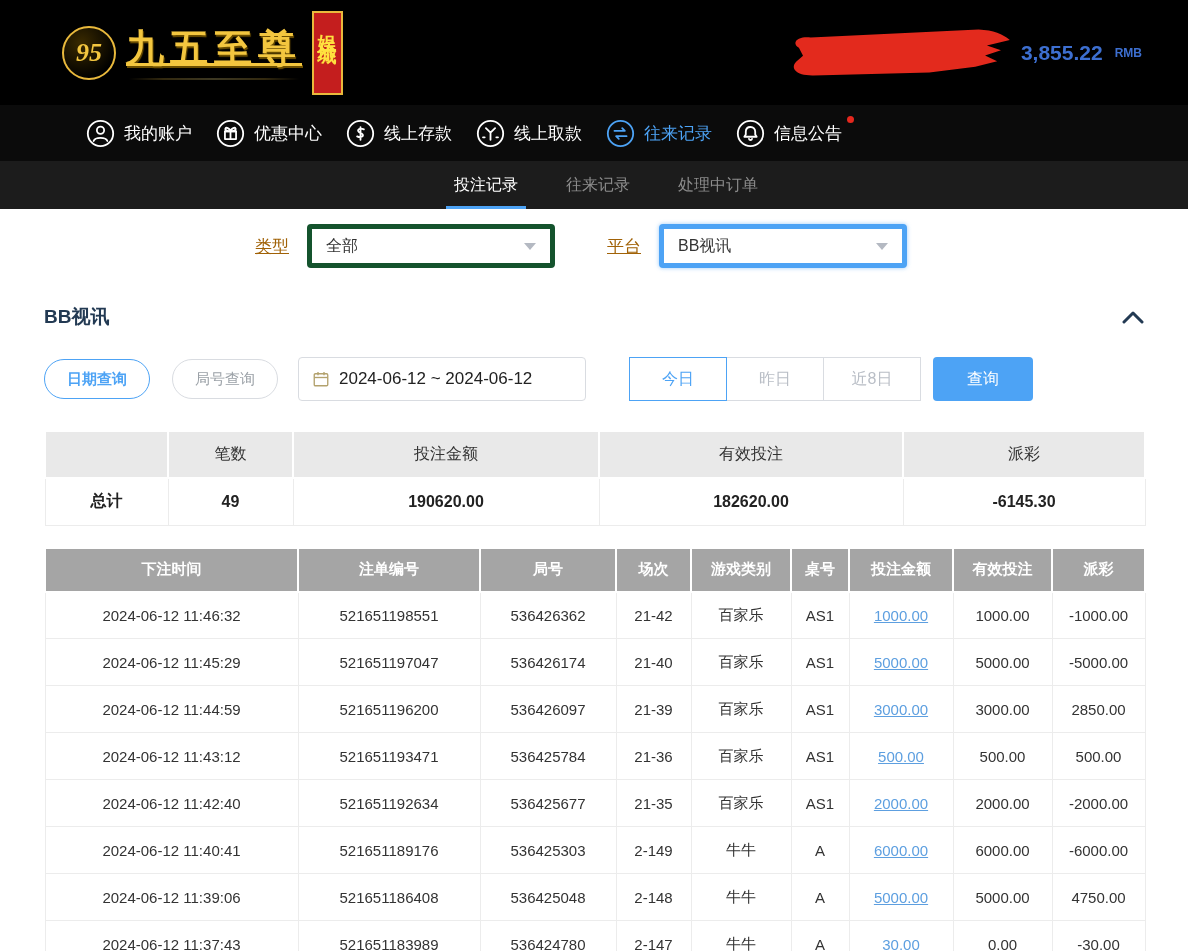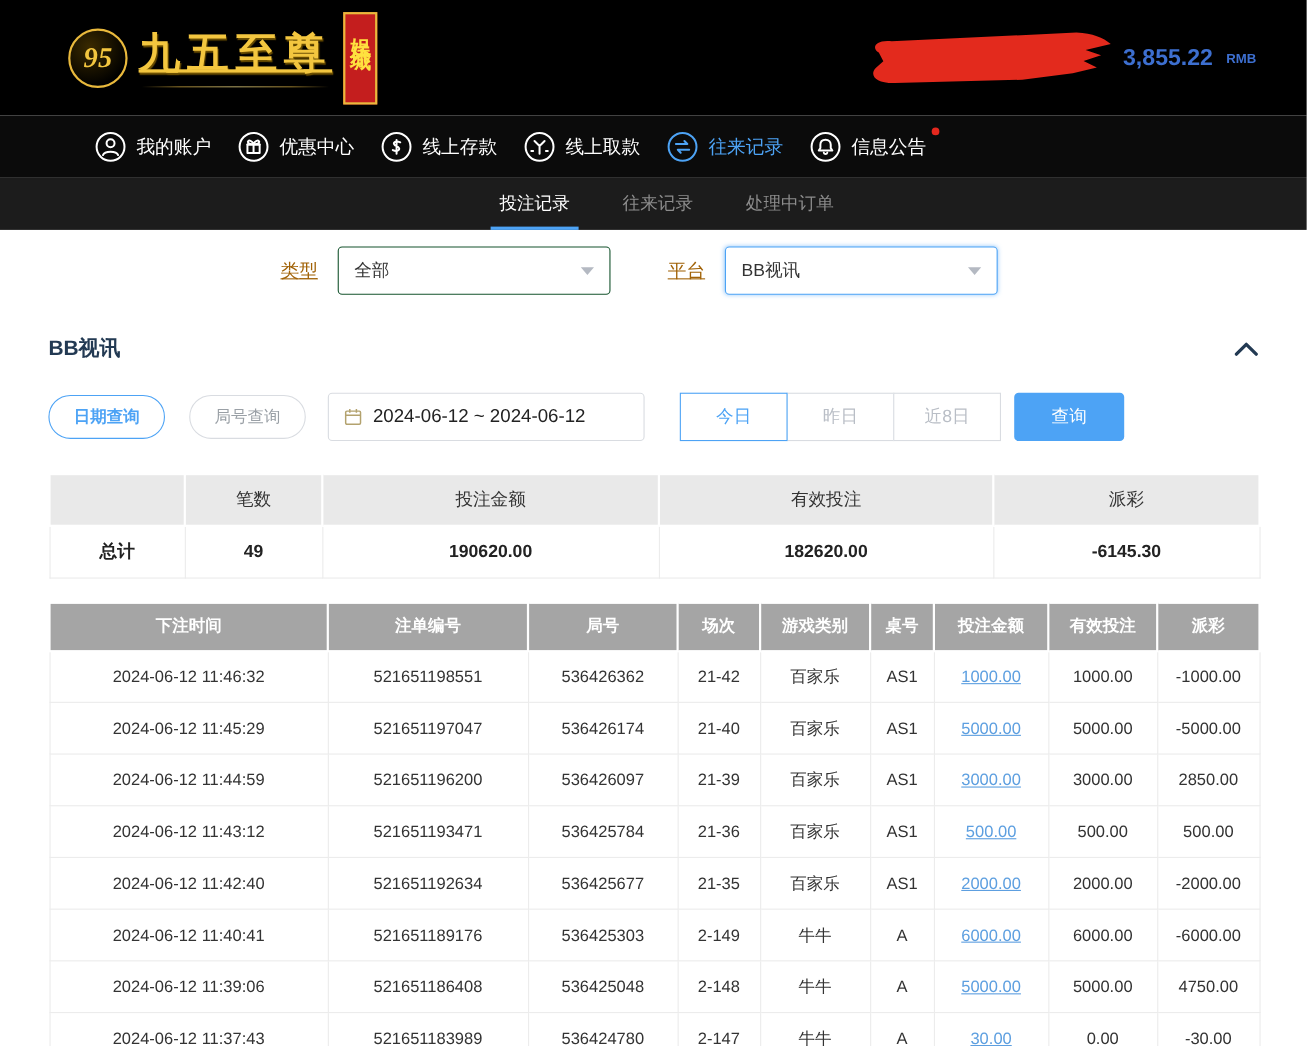--- a/index.html
+++ b/index.html
@@ -37,42 +37,42 @@
 
   
   .subnav { height:48px; background:#1c1c1c; display:flex; justify-content:center; gap:48px; }
   .tab { color:#8c8c8c; font-size:16px; display:flex; align-items:center; position:relative; cursor:pointer; }
   .tab.active { color:#fff;margin-left:24px; }
   .tab.active::after { content:''; position:absolute; left:-8px; right:-8px; bottom:0; height:3px; background:#4da3f5; }
 
   
   .filter-row { display:flex; align-items:center; margin:15px 0 0 255px; }
   .filter-label { font-size:17px; color:#a16207; margin-right:18px;text-decoration:underline; }
-  .select { width:248px; height:44px; border:1px solid #14532d; border-radius:4px; background:#fff;
+  .select { width:248px; height:44px; border:5px solid #14532d; border-radius:4px; background:#fff;
     display:flex; align-items:center; justify-content:space-between; padding:0 14px; font-size:16px;
     color:#333; cursor:pointer; }
   .select.focused { border-color:#4da3f5; box-shadow:0 0 4px rgba(77,163,245,.55); }
   .caret { width:0; height:0; border-left:6px solid transparent; border-right:6px solid transparent;
     border-top:7px solid #b4b9c2; }
   .filter-gap { width:52px; }
 
   
   .section-head { display:flex; justify-content:space-between; align-items:center; margin:36px 44px 0; }
   .section-title { font-size:19px; font-weight:bold; color:#233a53; }
   .collapse-btn { cursor:pointer; display:flex; }
 
   
   .toolbar { display:flex; align-items:center; margin:27px 44px 0; }
   .pill { height:40px; border-radius:20px; padding:0 22px; font-size:15px; display:flex; align-items:center;
     background:#fff; cursor:pointer; border:1px solid #d9dce1; color:#9aa0a6; }
   .pill.active { color:#4da3f5; border-color:#4da3f5; font-weight:bold; }
   .pill + .pill { margin-left:22px; }
   .date-input { width:288px; height:44px; border:1px solid #d9dce1; border-radius:4px; display:flex;
     align-items:center; padding:0 13px; gap:9px; font-size:17px; color:#222; margin-left:20px; background:#fff; cursor:pointer; }
-  .day-group { display:flex; margin-left:4px;padding-left:28px; }
+  .day-group { display:flex; margin-left:15px;padding-left:28px; }
   .day-btn { width:98px; height:44px; display:flex; align-items:center; justify-content:center; font-size:16px;
     border:1px solid #d9dce1; background:#fff; color:#b9bec6; cursor:pointer; }
   .day-btn + .day-btn { margin-left:-1px; }
   .day-btn.active { color:#4da3f5; border-color:#4da3f5; z-index:1; position:relative; }
   .search-btn { width:100px; height:44px; margin-left:12px; background:#4da3f5; color:#fff; border:none;
     border-radius:4px; font-size:16px; cursor:pointer; }
 
   
   table { border-collapse:collapse; table-layout:fixed; }
   .summary { margin:29px 44px 0; width:1100px; font-size:16px; }

